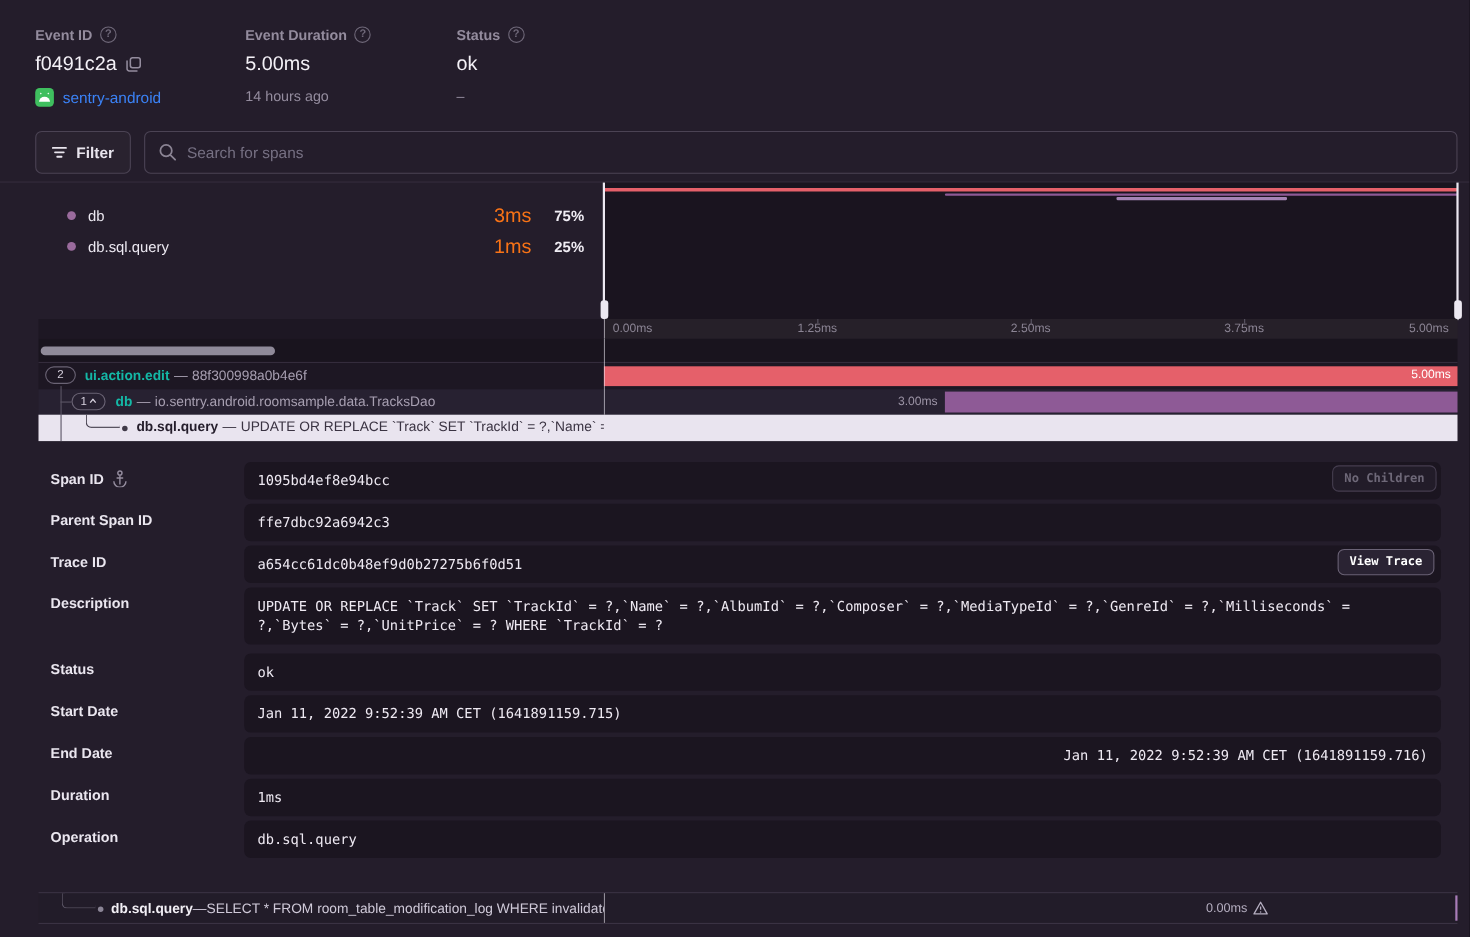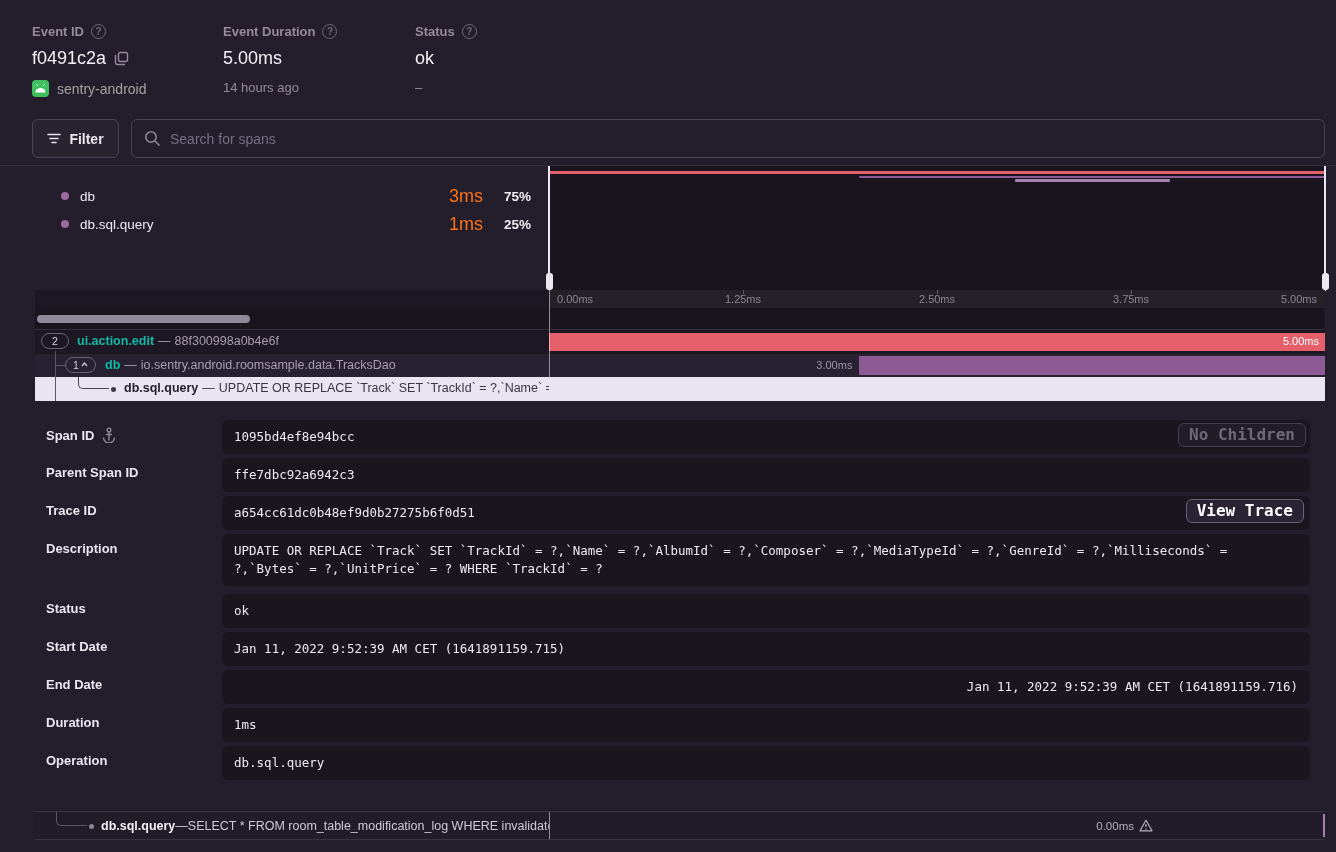--- a/index.html
+++ b/index.html
@@ -8,21 +8,21 @@
     position:relative; width:1336px; height:852px; overflow:hidden;
     background:#241d2b; font-family:"Liberation Sans", sans-serif; color:#fff;
   }
   
   .hdr-col{ position:absolute; top:24px; }
   .hdr-label{ display:flex; align-items:center; gap:7px; font-size:13px; font-weight:700; color:#948c9e; }
   .help-icon{ width:15px; height:15px; border:1.2px solid #6f6879; border-radius:50%;
     display:inline-flex; align-items:center; justify-content:center; font-size:10px; color:#6f6879; font-weight:700;}
   .hdr-value{ margin-top:9px; font-size:18px; color:#f4f1f7; display:flex; align-items:center; gap:8px;}
   .hdr-sub{ margin-top:11px; font-size:13px; color:#948c9e; }
-  .project-link{ margin-top:11px; display:flex; align-items:center; gap:8px; font-size:14px; color:#a3a3a3; cursor:pointer;}
+  .project-link{ margin-top:11px; display:flex; align-items:center; gap:8px; font-size:14px; color:#3b82f6; cursor:pointer;}
   .android-badge{ width:17px; height:17px; border-radius:4px; background:#3fbf5f; display:inline-flex; align-items:center; justify-content:center;}
   
   .toolbar{ position:absolute; top:119px; left:32px; right:11px; height:39px; display:flex; gap:12px;}
   .filter-btn{ width:87px; height:39px; background:#29222f; border:1px solid #4b4354; border-radius:6px;
     display:flex; align-items:center; justify-content:center; gap:8px; font-size:14px; font-weight:700; color:#e9e5ee; cursor:pointer;}
   .search-box{ position:relative; flex:1; height:39px; background:#241d2b; border:1px solid #4b4354; border-radius:6px;}
   .search-box input{ width:100%; height:100%; background:transparent; border:none; outline:none;
     padding:0 12px 0 38px; font-size:14px; color:#d6d0dd; font-family:"Liberation Sans", sans-serif;}
   .search-box input::placeholder{ color:#767083; }
   .search-icon{ position:absolute; left:12px; top:10px; }
@@ -71,21 +71,21 @@
   .bar{ position:absolute; top:2.5px; height:18.5px; }
   .bar-label{ position:absolute; top:5px; font-size:11px; }
   .divider-v{ position:absolute; width:1px; background:rgba(240,236,245,0.55); }
   
   .d-row{ position:absolute; left:0; right:0; }
   .d-label{ position:absolute; left:46px; top:7px; font-size:13px; font-weight:700; color:#eae6ef;
     display:flex; align-items:center; gap:8px;}
   .d-value{ position:absolute; left:222px; right:26px; min-height:30px; background:#1b1520; border-radius:6px;
     padding:8px 12px; font-family:"DejaVu Sans Mono","Liberation Mono",monospace; font-size:12.5px; color:#eee9f2; line-height:18px;}
   .chip{ position:absolute; top:3px; height:24px; padding:0 10px; border-radius:6px;
-    display:flex; align-items:center; font-size:16px; font-weight:700; }
+    display:flex; align-items:center; font-size:11px; font-weight:700; }
   .chip.disabled{ right:4px; border:1px solid #453d4f; color:#6e6878; background:#221c29; }
   .chip.btn{ right:6px; border:1px solid #6a6275; color:#ffffff; background:#2a2333; cursor:pointer; }
   
   .bottom-row{ position:absolute; top:811px; left:35px; right:11px; height:29px; background:#221c29;
     border-top:1px solid #3a3243; border-bottom:1px solid #3a3243; font-size:12.5px; cursor:pointer;}
   .bottom-row .op{ color:#f2eff5; }
   .bottom-row .desc,.bottom-row .sep{ color:#cfc9d8; }
   .b-dur{ position:absolute; right:172px; top:7px; font-size:11.5px; color:#b5aec0; display:flex; align-items:center; gap:5px;}
   .zero-span{ position:absolute; right:0; top:2px; bottom:2px; width:2px; background:#a87cb8; }
   svg{ display:block; }

